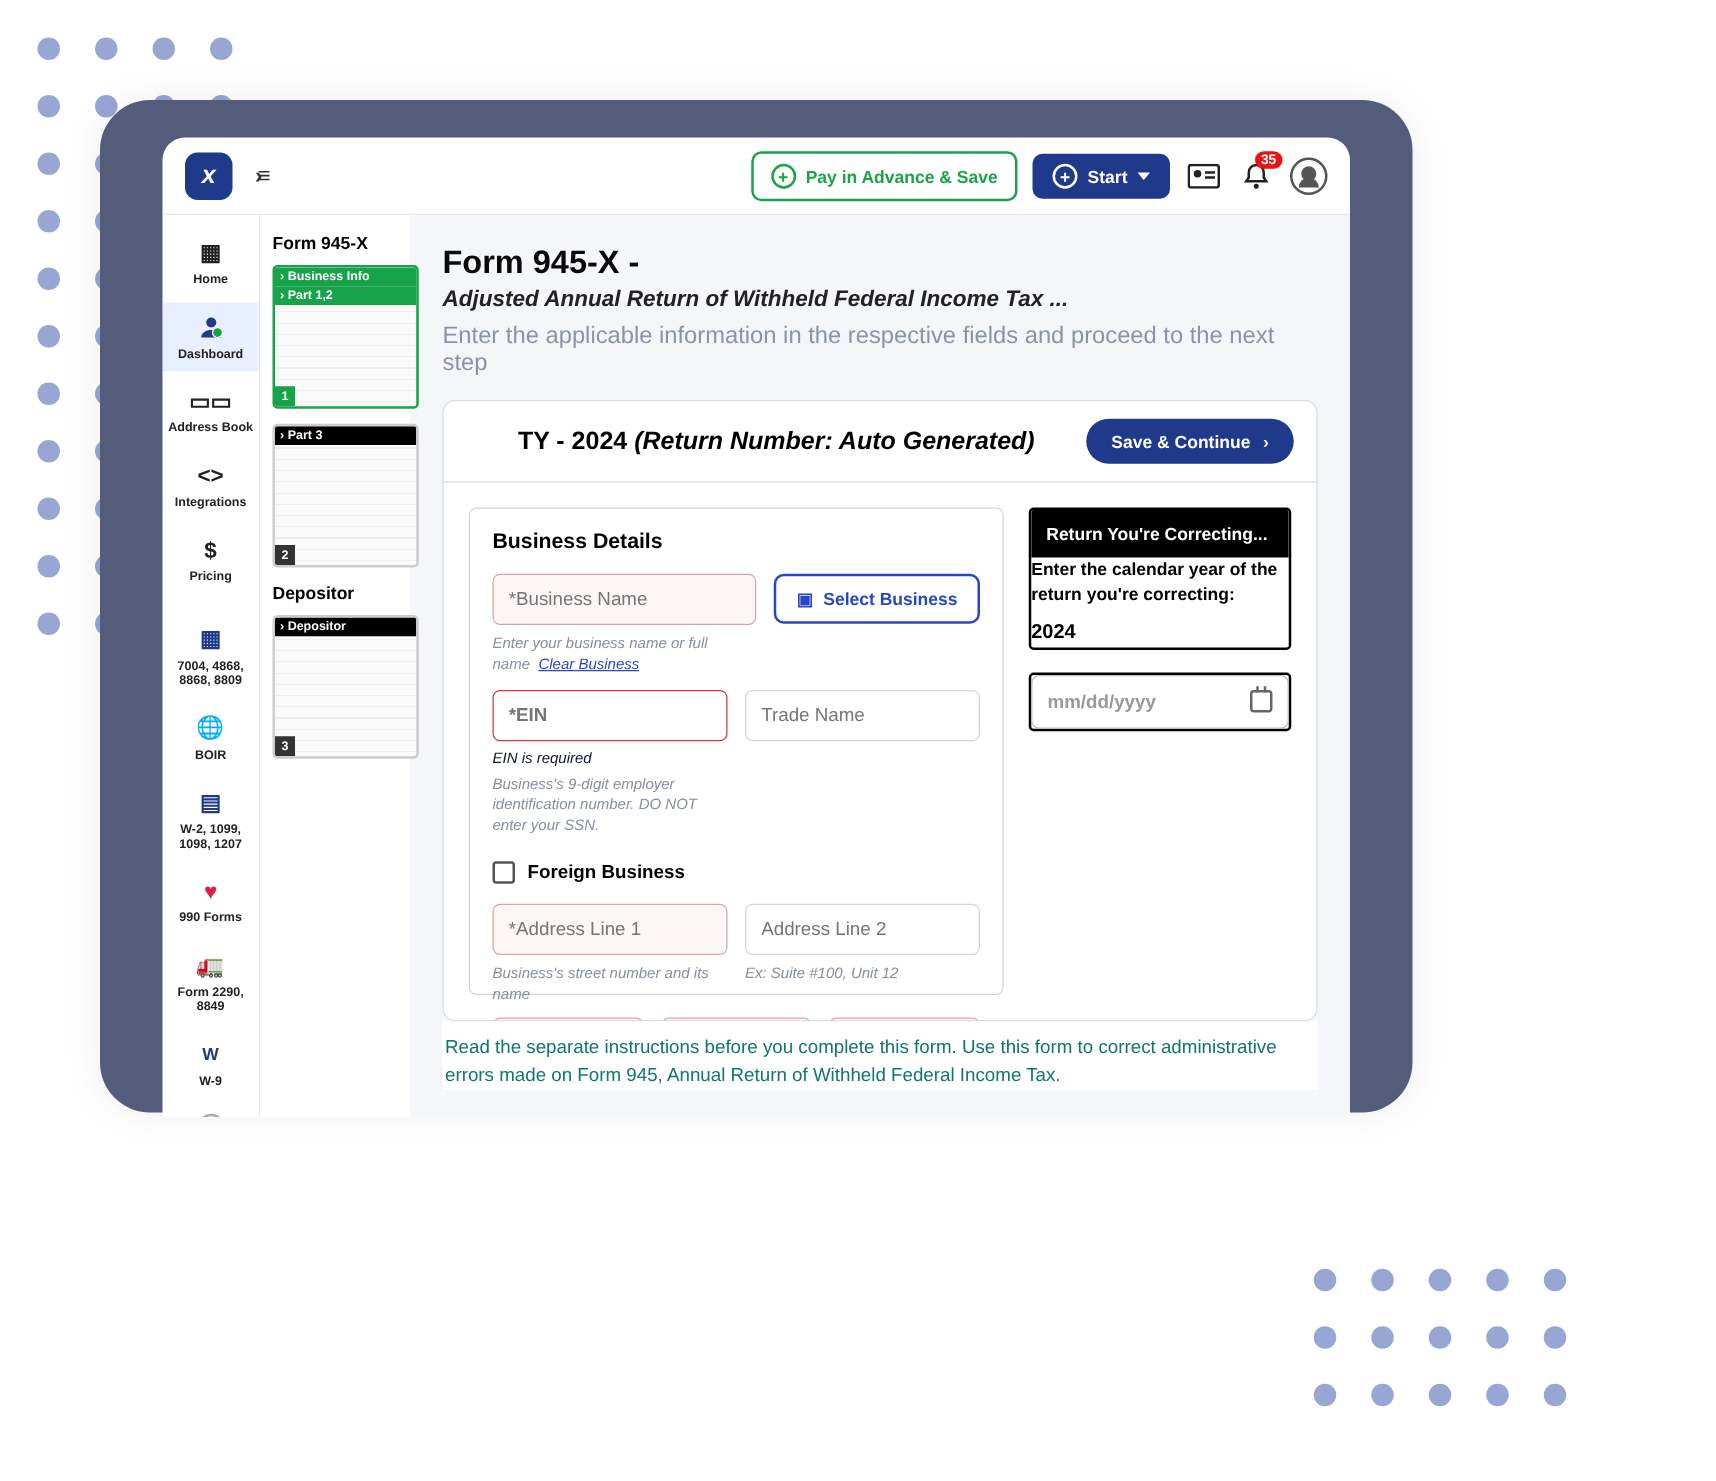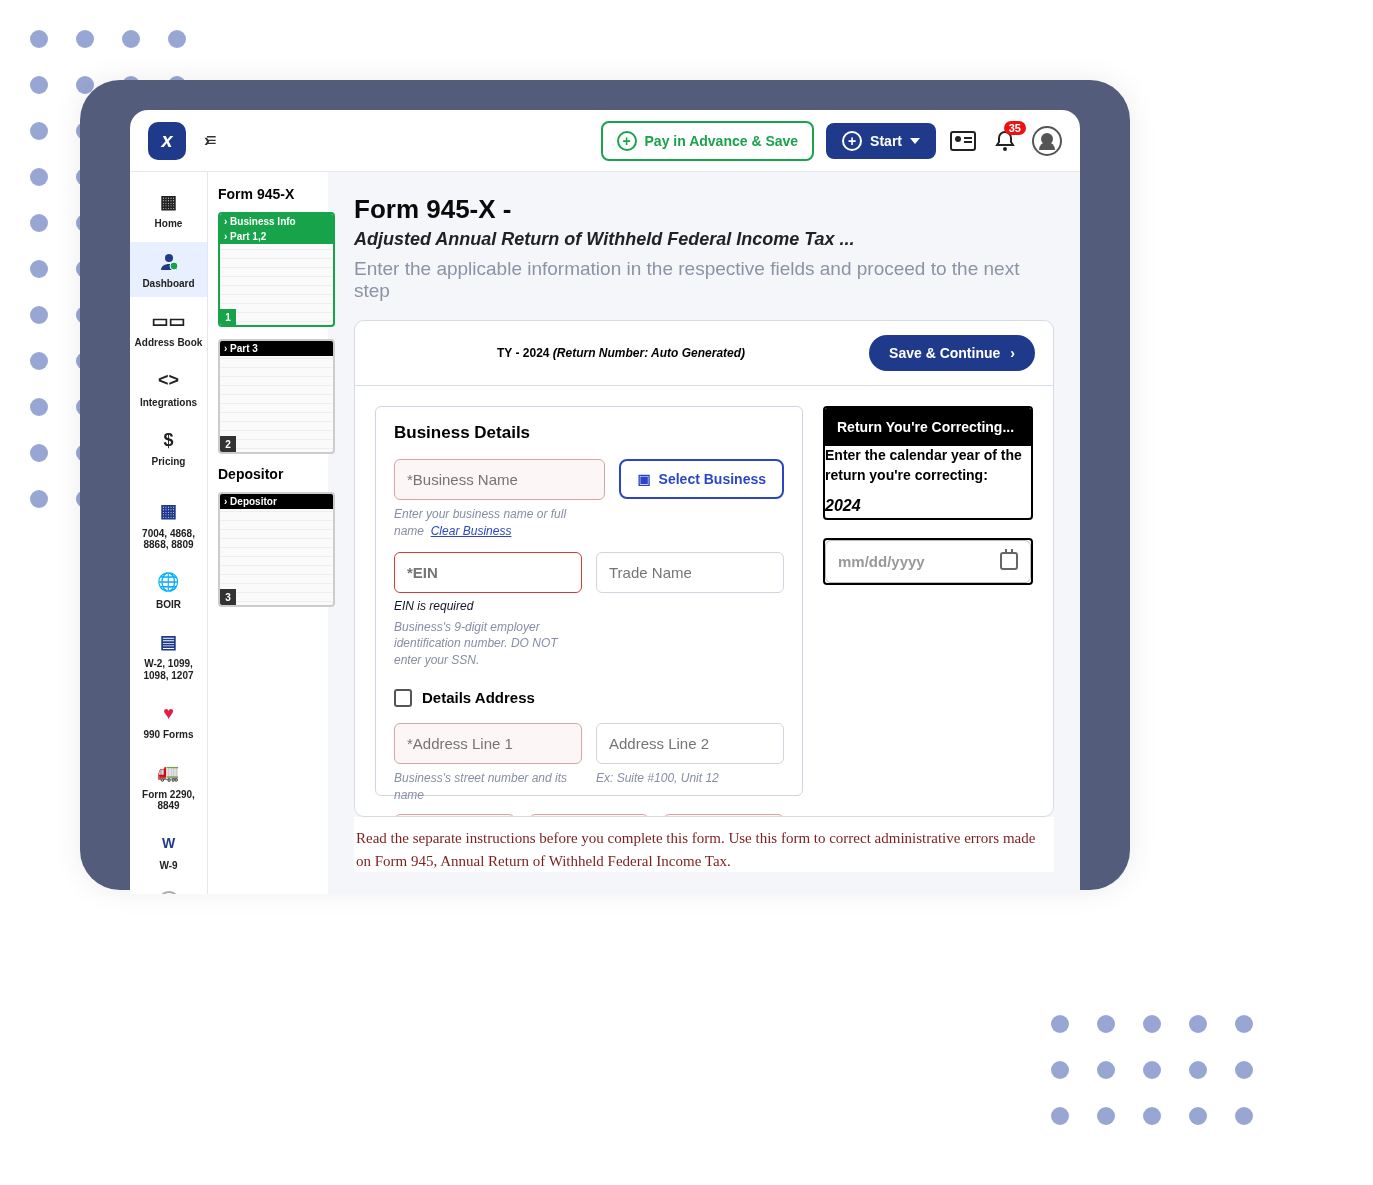--- a/index.html
+++ b/index.html
@@ -56,21 +56,21 @@
   .thumb-num.dark{background:#333;}
 
   
   .main { flex:1; background:#f5f6fa; padding:22px 26px; overflow:hidden; display:flex;flex-direction:column; }
   .form-title { font-size:26px; font-weight:900; color:#0a0a0a; margin-bottom:4px;}
   .form-sub { font-size:18px; font-style:italic; font-weight:700; color:#222; margin-bottom:8px;}
   .form-hint { color:#8b93a7; font-size:19px; margin-bottom:18px;}
   
   .card { background:#fff; border:1px solid #d6dbe8; border-radius:10px; overflow:hidden; flex:1; display:flex;flex-direction:column;}
   .card-hdr { display:flex; align-items:center; padding:14px 18px; border-bottom:1px solid #d6dbe8; }
-  .ty-text { font-size:12px; font-weight:800; margin:0 auto; }
+  .ty-text { font-size:20px; font-weight:800; margin:0 auto; }
   .ty-text .italic{font-style:italic;font-weight:600;}
   .save-cont { background:#1f3a8a; color:#fff; border:none; border-radius:20px; padding:10px 20px; font-weight:700; font-size:14px; display:flex;align-items:center;gap:10px;}
   
   .card-body { padding:20px; display:flex; gap:20px; overflow:hidden;}
   
   .left-col { flex:1; border:1px solid #cfd4e2; border-radius:6px; padding:16px 18px; }
   .section-title { font-weight:800; font-size:17px; margin-bottom:16px;}
   
   .row { display:flex; gap:14px; margin-bottom:6px; align-items:flex-start;}
   .field { flex:1; }
@@ -84,27 +84,27 @@
   .checkbox-row{display:flex;align-items:center;gap:10px;margin:20px 0 16px;}
   .chk{width:18px;height:18px;border:2px solid #555;border-radius:3px;}
   .chk-label{font-size:15px;font-weight:600;}
   .select-arrow{position:relative;}
   .select-arrow::after{content:'';position:absolute;right:12px;top:50%;margin-top:-2px;width:0;height:0;border-left:5px solid transparent;border-right:5px solid transparent;border-top:6px solid #888;}
   
   .right-col { width:210px; display:flex;flex-direction:column;gap:18px;}
   .info-box { border:2px solid #000; border-radius:4px; overflow:hidden;}
   .info-hdr { background:#000; color:#fff; padding:10px 12px; font-weight:800; font-size:14px; line-height:1.3;}
   .info-body { font-size:14px; font-weight:700; line-height:1.4;}
-  .year-val { font-size:16px; font-weight:800; margin-top:10px;font-style:italic;}
+  .year-val { font-size:16px; font-weight:800; margin-top:10px;}
   .date-input{border:1px solid #bbb;border-radius:6px;padding:10px 12px;display:flex;align-items:center;justify-content:space-between;color:#999;font-size:15px;}
   .cal-icon{width:18px;height:18px;border:2px solid #666;border-radius:3px;position:relative;}
   .cal-icon::before{content:'';position:absolute;top:-5px;left:3px;width:2px;height:5px;background:#666;}
   .cal-icon::after{content:'';position:absolute;top:-5px;right:3px;width:2px;height:5px;background:#666;}
   
-  .instructions{background:#fff;padding:10px 2px 0;font-size:15px;color:#7f1d1d;line-height:1.5;font-family:Liberation Serif, serif;}
+  .instructions{background:#fff;padding:10px 2px 0;font-size:15px;color:#0f766e;line-height:1.5;}
 </style>
 </head>
 <body>
 
 <div class="dots top-left">
     <div class="dot"></div>
     <div class="dot"></div>
     <div class="dot"></div>
     <div class="dot"></div>
     <div class="dot"></div>
@@ -315,21 +315,21 @@
                   <div class="err-text">EIN is required</div>
                   <div class="helper">Business's 9-digit employer identification number. DO NOT enter your SSN.</div>
                 </div>
                 <div class="field">
                   <input class="input plain" placeholder="Trade Name" style="">
                 </div>
               </div>
 
               <div class="checkbox-row">
                 <div class="chk"></div>
-                <div class="chk-label">Details Address</div>
+                <div class="chk-label">Foreign Business</div>
               </div>
 
               <div class="row">
                 <div class="field">
                   <input class="input" placeholder="*Address Line 1" style="">
                   <div class="helper">Business's street number and its name</div>
                 </div>
                 <div class="field">
                   <input class="input plain" placeholder="Address Line 2" style="">
                   <div class="helper">Ex: Suite #100, Unit 12</div>

